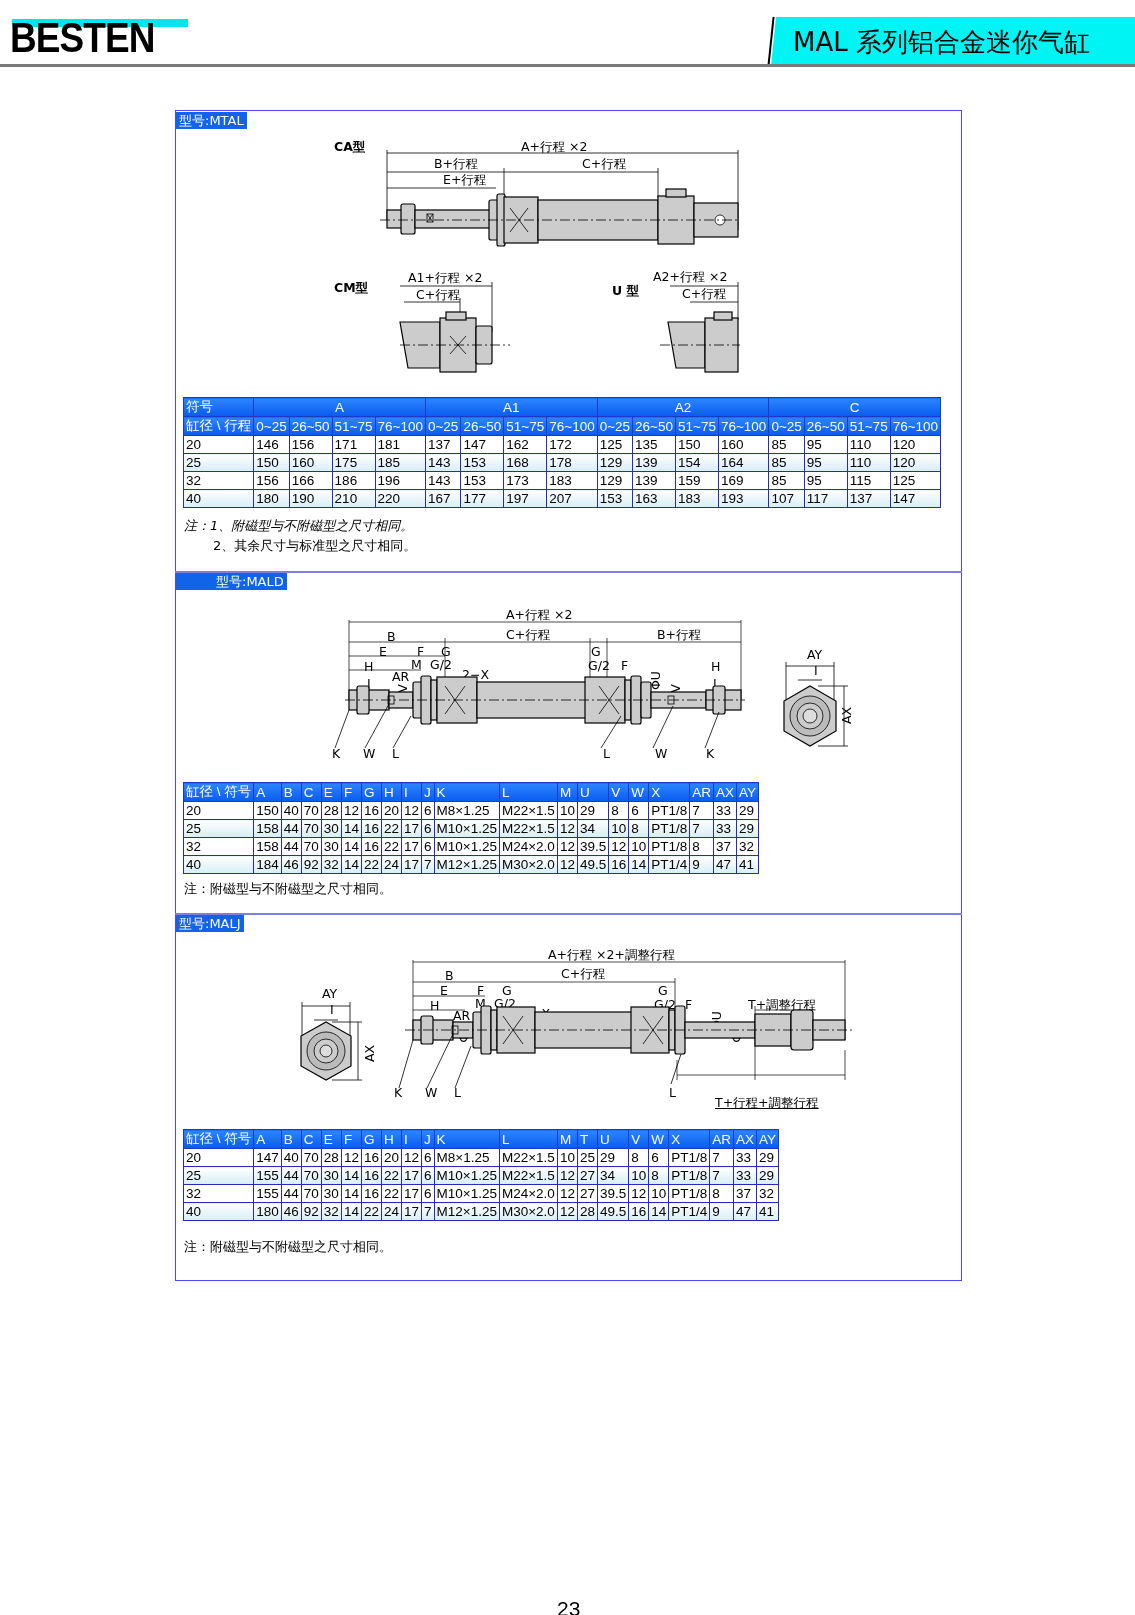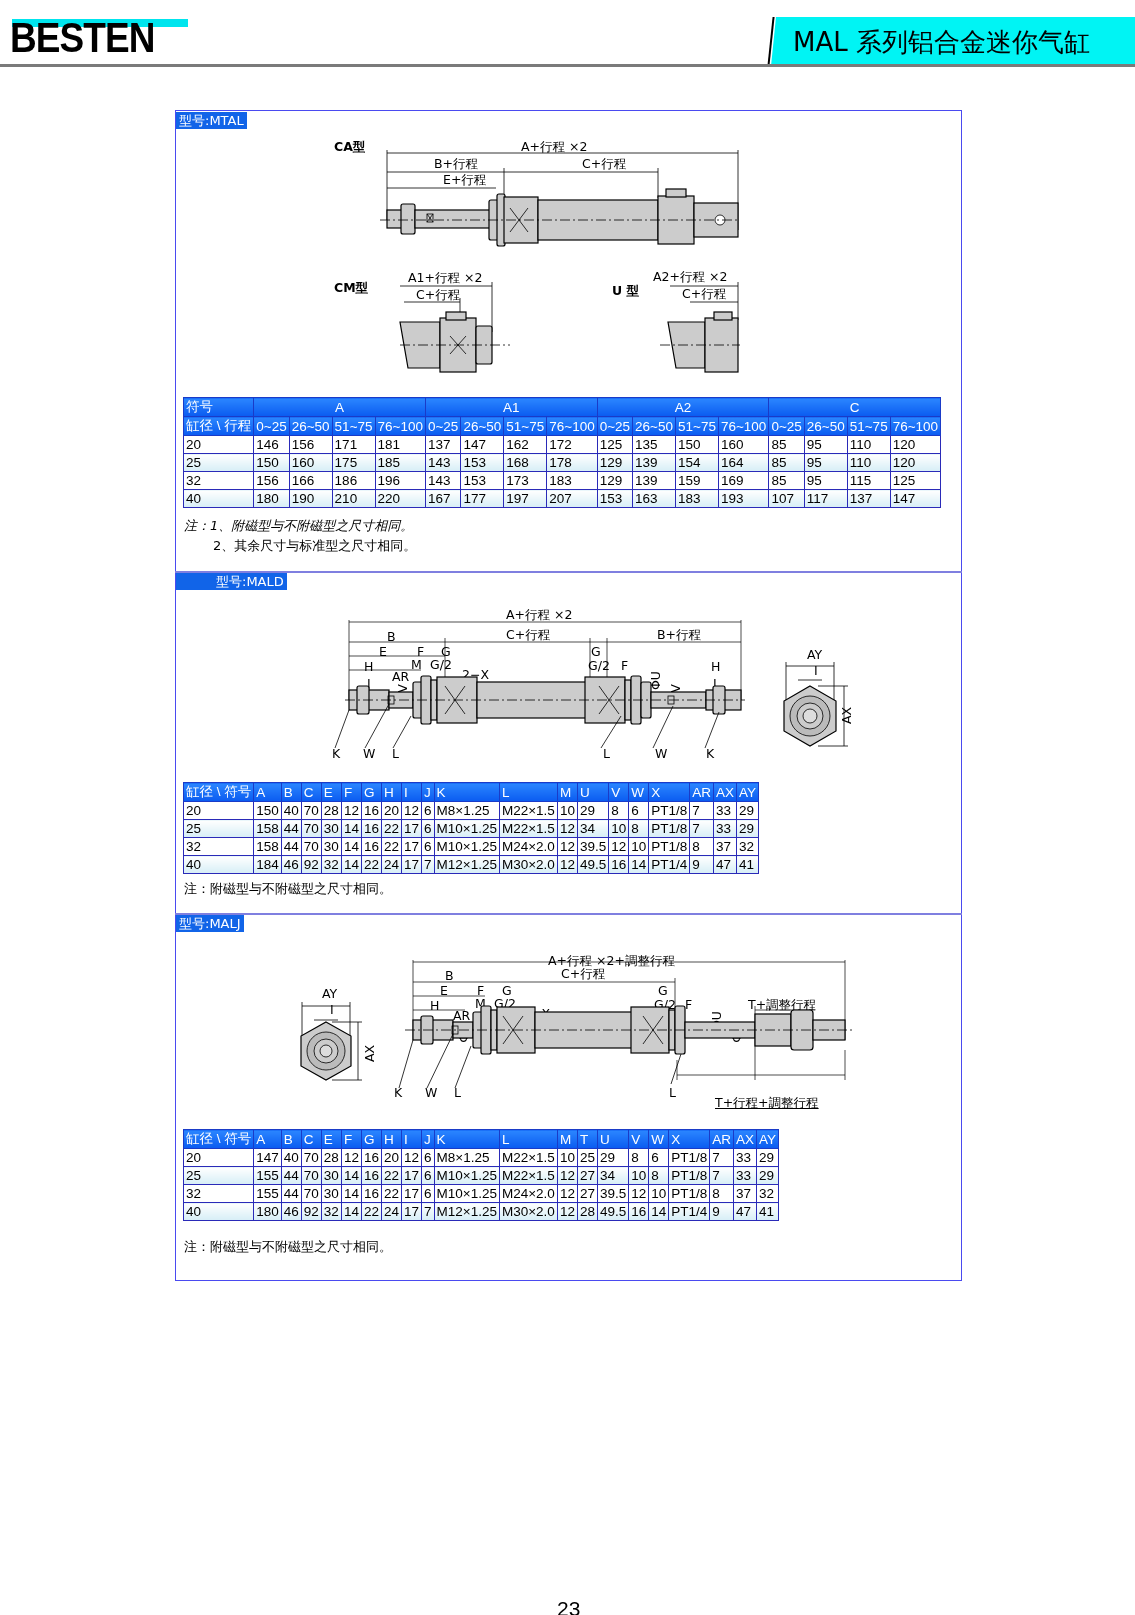--- a/index.html
+++ b/index.html
@@ -443,21 +443,21 @@
         <td>PT1/4</td>
         <td>9</td>
         <td>47</td>
         <td>41</td>
       </tr>
     </tbody>
 </table>
 <div class="note" style="left:184px; top:880px;">注：附磁型与不附磁型之尺寸相同。</div>
 
 <div class="model-tag" style="left:176px; top:915px;">型号:MALJ</div>
-<div class="lbl" style="left:548px; top:947px;margin-top:6px;">A+行程 ×2+調整行程</div>
+<div class="lbl" style="left:548px; top:947px;">A+行程 ×2+調整行程</div>
 <div class="lbl" style="left:561px; top:966px;">C+行程</div>
 <div class="lbl" style="left:445px; top:968px;">B</div>
 <div class="lbl" style="left:440px; top:983px;">E</div>
 <div class="lbl" style="left:477px; top:983px;">F</div>
 <div class="lbl" style="left:502px; top:983px;">G</div>
 <div class="lbl" style="left:430px; top:998px;">H</div>
 <div class="lbl" style="left:475px; top:996px;">M</div>
 <div class="lbl" style="left:494px; top:996px;">G/2</div>
 <div class="lbl" style="left:453px; top:1008px;">AR</div>
 <div class="lbl" style="left:523px; top:1006px;">2−X</div>

